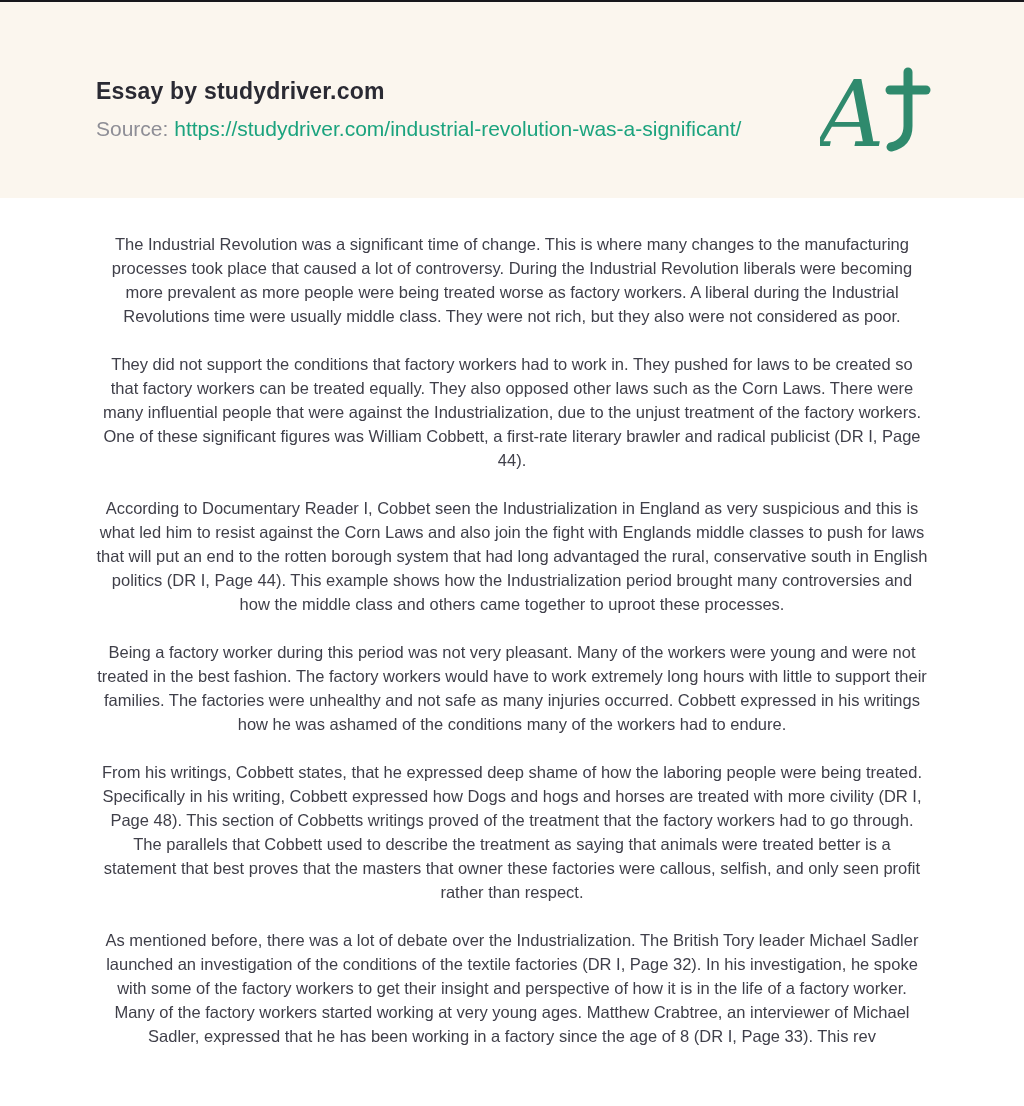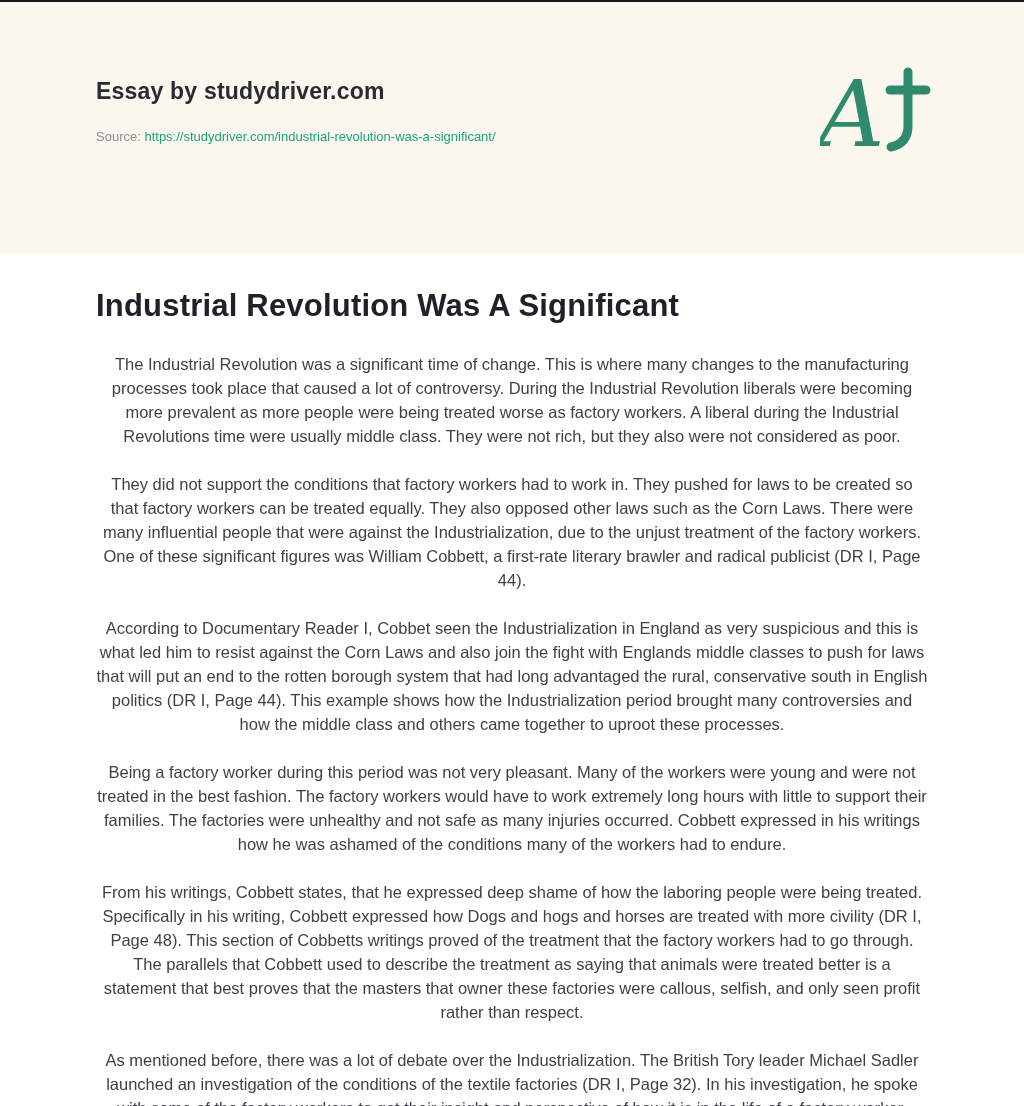--- a/index.html
+++ b/index.html
@@ -13,35 +13,35 @@
   }
   .page {
     width: 1024px;
     height: 1106px;
     border-top: 2px solid #17171c;
     display: flex;
     flex-direction: column;
   }
   .header {
     position: relative;
-    height: 252px;
+    height: 196px;
     background: #fbf6ee;
     padding: 76px 96px 0 96px;
     flex: 0 0 auto;
     border-radius: 23px;
   }
   .header-title {
     font-size: 23px;
     font-weight: 700;
     color: #2a2a33;
     letter-spacing: 0.2px;
   }
   .source-line {
-    margin-top: 24px;
-    font-size: 13px;
+    margin-top: 12px;
+    font-size: 21px;
     color: #8e8e96;
   }
   .source-line a {
     color: #1ba37e;
     text-decoration: none;
   }
   .logo {
     position: absolute;
     top: 58px;
     right: 92px;
@@ -85,21 +85,20 @@
     <div class="logo">
       <svg viewBox="0 0 112 104" width="112" height="104">
         <text x="-2" y="86" font-family="'DejaVu Serif', serif" font-style="italic" font-size="92" fill="#2f8a6d">A</text>
         <path d="M88 12 v54 q0 17 -17 21" fill="none" stroke="#2f8a6d" stroke-width="9" stroke-linecap="round"></path>
         <path d="M70 30 h36" fill="none" stroke="#2f8a6d" stroke-width="9" stroke-linecap="round"></path>
       </svg>
     </div>
   </div>
 
   <div class="content">
-    <h1 class="article-title">Industrial Revolution Was A Significant</h1>
 
     <p class="para">The Industrial Revolution was a significant time of change. This is where many changes to the manufacturing processes took place that caused a lot of controversy. During the Industrial Revolution liberals were becoming more prevalent as more people were being treated worse as factory workers. A liberal during the Industrial Revolutions time were usually middle class. They were not rich, but they also were not considered as poor.</p>
     <p class="para">They did not support the conditions that factory workers had to work in. They pushed for laws to be created so that factory workers can be treated equally. They also opposed other laws such as the Corn Laws. There were many influential people that were against the Industrialization, due to the unjust treatment of the factory workers. One of these significant figures was William Cobbett, a first-rate literary brawler and radical publicist (DR I, Page 44).</p>
     <p class="para">According to Documentary Reader I, Cobbet seen the Industrialization in England as very suspicious and this is what led him to resist against the Corn Laws and also join the fight with Englands middle classes to push for laws that will put an end to the rotten borough system that had long advantaged the rural, conservative south in English politics (DR I, Page 44). This example shows how the Industrialization period brought many controversies and how the middle class and others came together to uproot these processes.</p>
     <p class="para">Being a factory worker during this period was not very pleasant. Many of the workers were young and were not treated in the best fashion. The factory workers would have to work extremely long hours with little to support their families. The factories were unhealthy and not safe as many injuries occurred. Cobbett expressed in his writings how he was ashamed of the conditions many of the workers had to endure.</p>
     <p class="para">From his writings, Cobbett states, that he expressed deep shame of how the laboring people were being treated. Specifically in his writing, Cobbett expressed how Dogs and hogs and horses are treated with more civility (DR I, Page 48). This section of Cobbetts writings proved of the treatment that the factory workers had to go through. The parallels that Cobbett used to describe the treatment as saying that animals were treated better is a statement that best proves that the masters that owner these factories were callous, selfish, and only seen profit rather than respect.</p>
     <p class="para">As mentioned before, there was a lot of debate over the Industrialization. The British Tory leader Michael Sadler launched an investigation of the conditions of the textile factories (DR I, Page 32). In his investigation, he spoke with some of the factory workers to get their insight and perspective of how it is in the life of a factory worker. Many of the factory workers started working at very young ages. Matthew Crabtree, an interviewer of Michael Sadler, expressed that he has been working in a factory since the age of 8 (DR I, Page 33). This rev</p>
   </div>
 
 </div>

